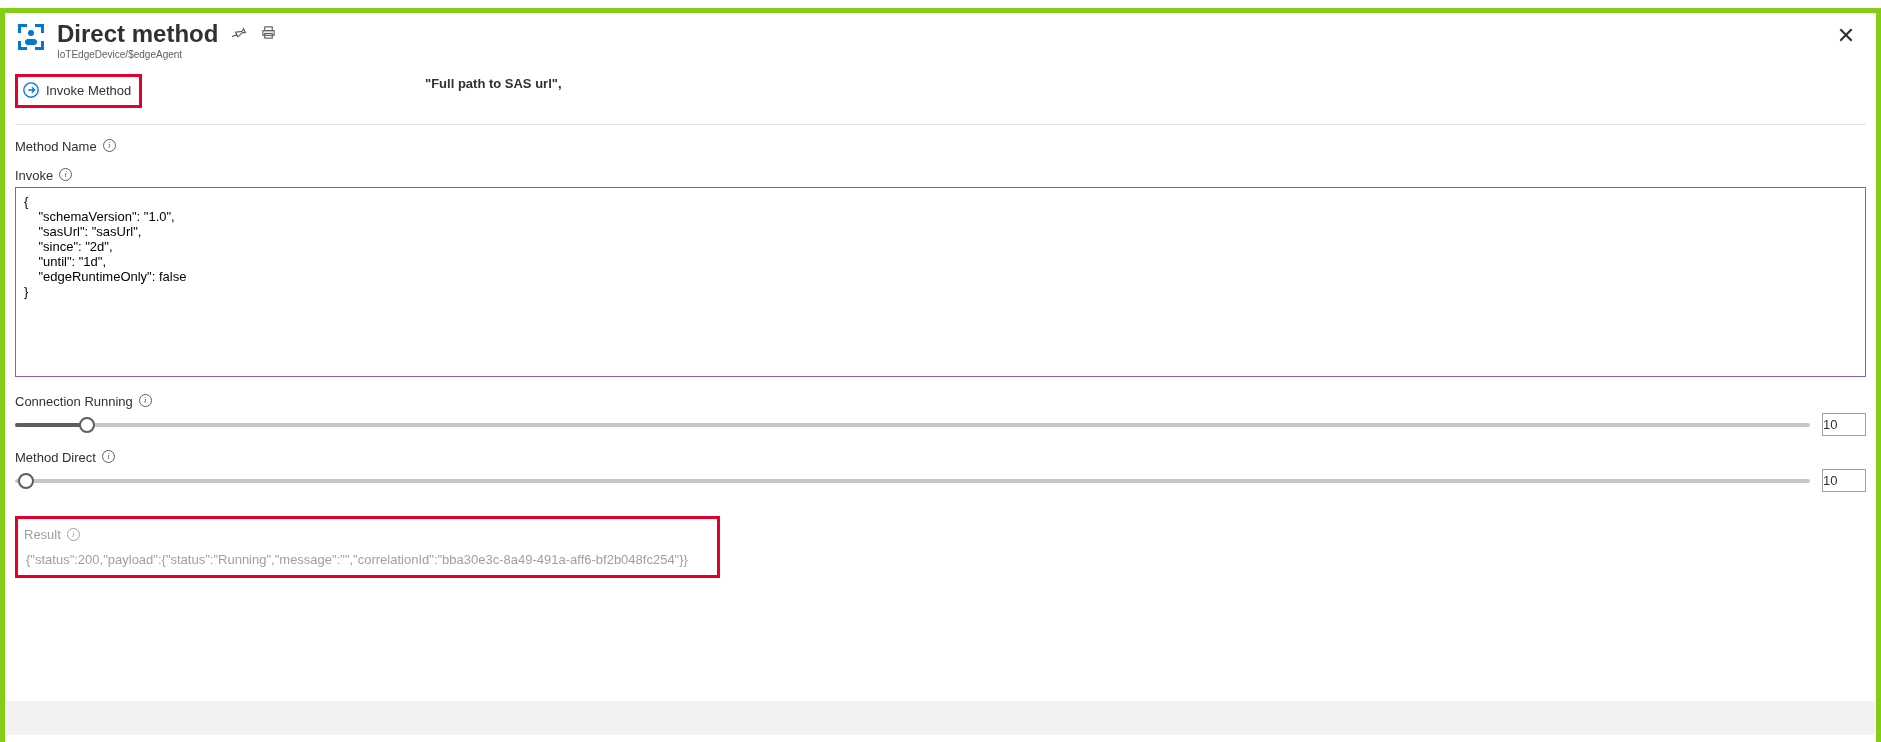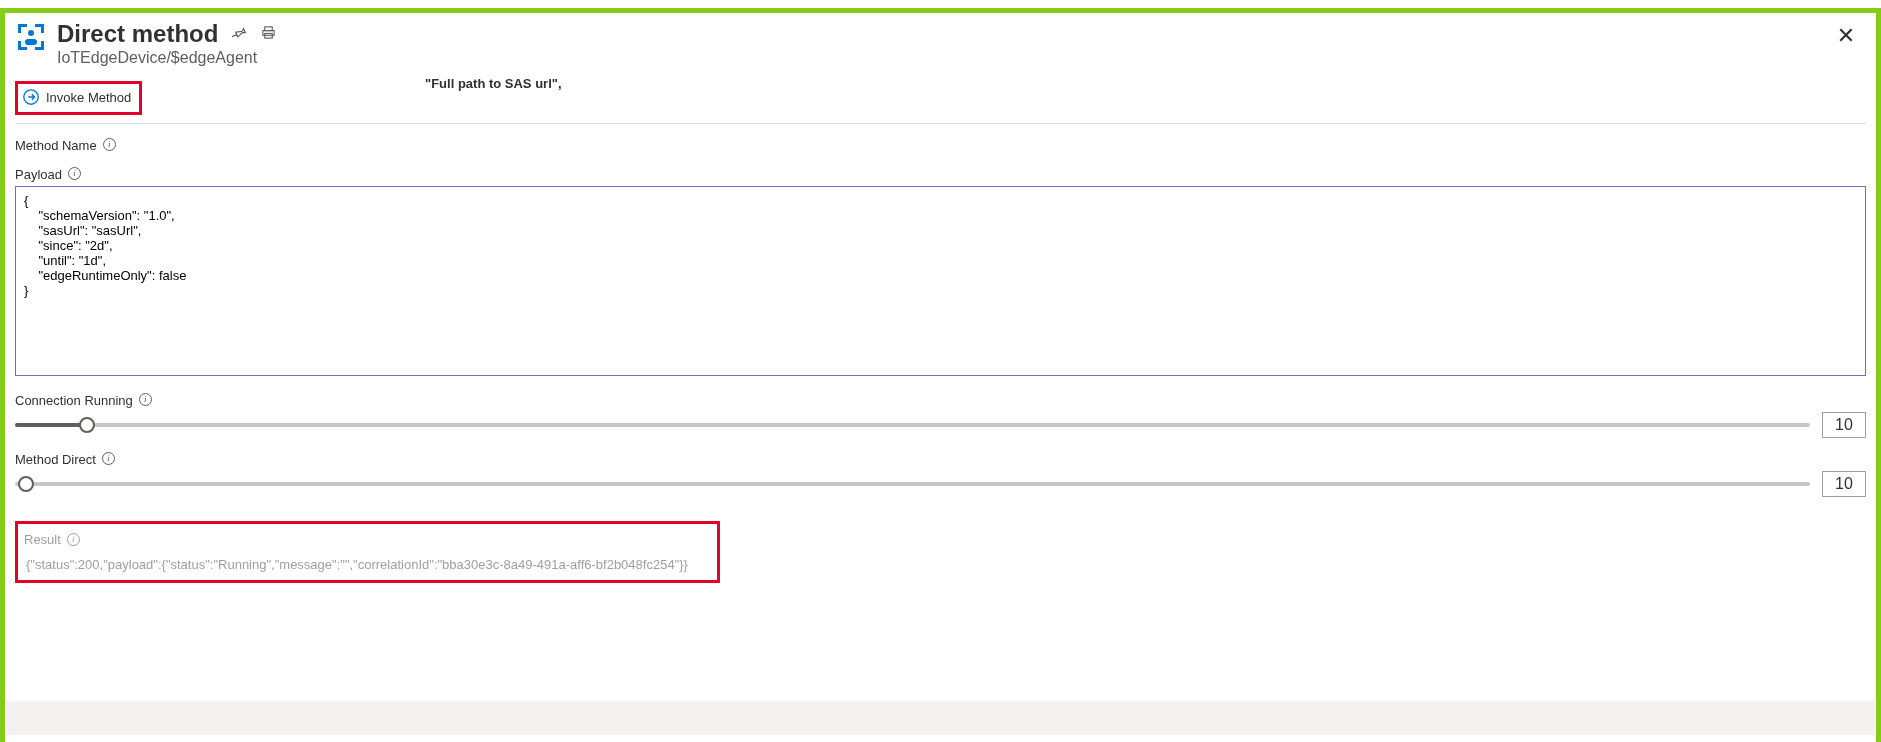--- a/index.html
+++ b/index.html
@@ -33,21 +33,21 @@
   .title-block { display: flex; flex-direction: column; }
   .title-row { display: flex; align-items: center; gap: 14px; }
   .title {
     font-size: 24px;
     font-weight: 600;
     line-height: 1.1;
   }
   .title-icons { display:flex; gap:14px; color:#605e5c; }
   .title-icons svg { width:15px; height:15px; }
   .breadcrumb {
-    font-size: 16px;
+    font-size: 10px;
     color: #605e5c;
     margin-top: 2px;
   }
   .close-x {
     position: absolute;
     right: 6px;
     top: 4px;
     font-size: 22px;
     line-height: 1;
     width: 28px; height: 28px;
@@ -58,21 +58,21 @@
   .annotation {
     position: absolute;
     left: 420px;
     top: 63px;
     font-size: 13px;
     font-weight: 600;
   }
   .toolbar {
     margin-top: 14px;
     border-bottom: 1px solid #e1e1e1;
-    padding-bottom: 8px;
+    padding-bottom: 16px;
   }
   .invoke-btn {
     display: inline-flex;
     align-items: center;
     gap: 6px;
     padding: 4px 8px 6px 4px;
     border: 3px solid #e3002c;
     cursor: pointer;
     background: #fff;
   }
@@ -158,23 +158,22 @@
     top:50%;
     transform: translate(-50%,-50%);
     width:16px; height:16px;
     border-radius:50%;
     background:#fff;
     border:2px solid #605e5c;
   }
   .slider-value {
     width: 44px;
     border: 1px solid #a19f9d;
-    text-align: center;
     padding: 3px 0;
-    font-size: 16px;
+    font-size: 13px;
   }
   .result-block {
     margin-top: 24px;
     border: 3px solid #e3002c;
     padding: 8px 6px 0 6px;
     width: 705px;
   }
   .result-label {
     display:flex; align-items:center; gap:6px;
     color:#a19f9d;
@@ -256,21 +255,21 @@
 
   <div class="form-section">
     <div class="field-label">
       <span>Method Name</span>
       <span class="info-icon">i</span>
     </div>
   </div>
 
   <div class="form-section">
     <div class="field-label">
-      <span>Payload</span>
+      <span>Invoke</span>
       <span class="info-icon">i</span>
     </div>
     <textarea class="text-area" style="">{
     "schemaVersion": "1.0",
     "sasUrl": "sasUrl",
     "since": "2d",
     "until": "1d",
     "edgeRuntimeOnly": false
 }</textarea>
   </div>

